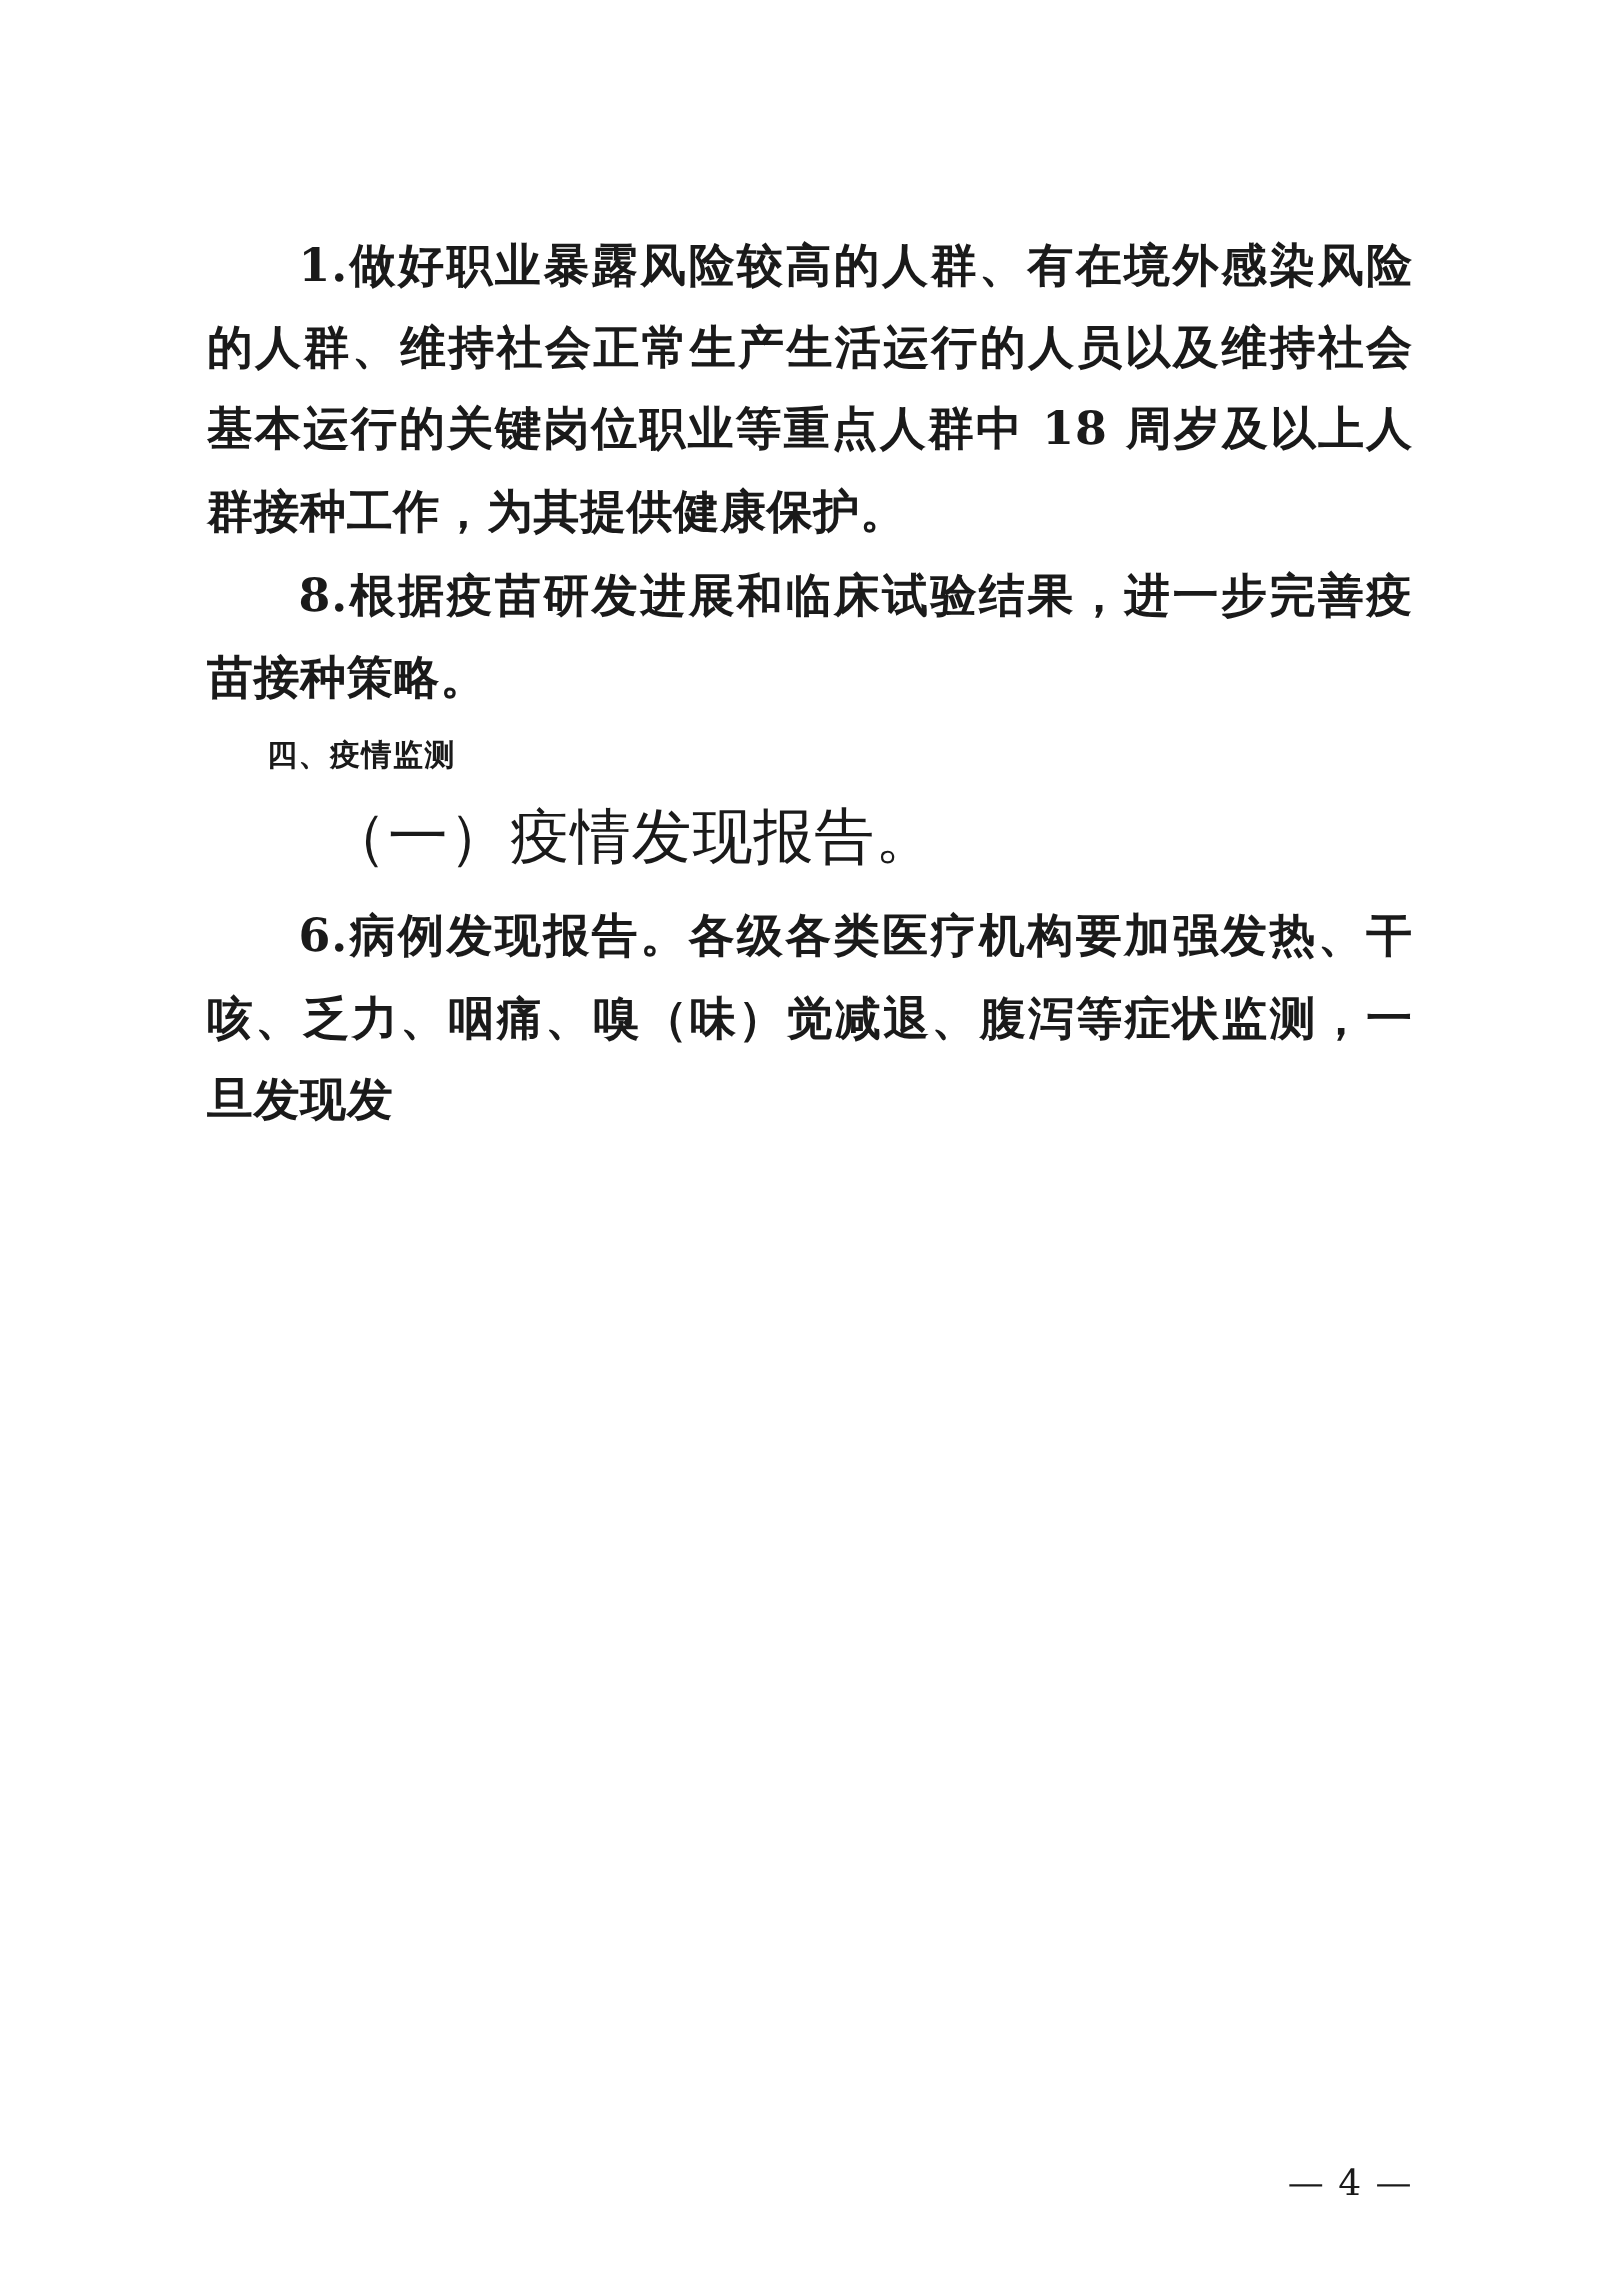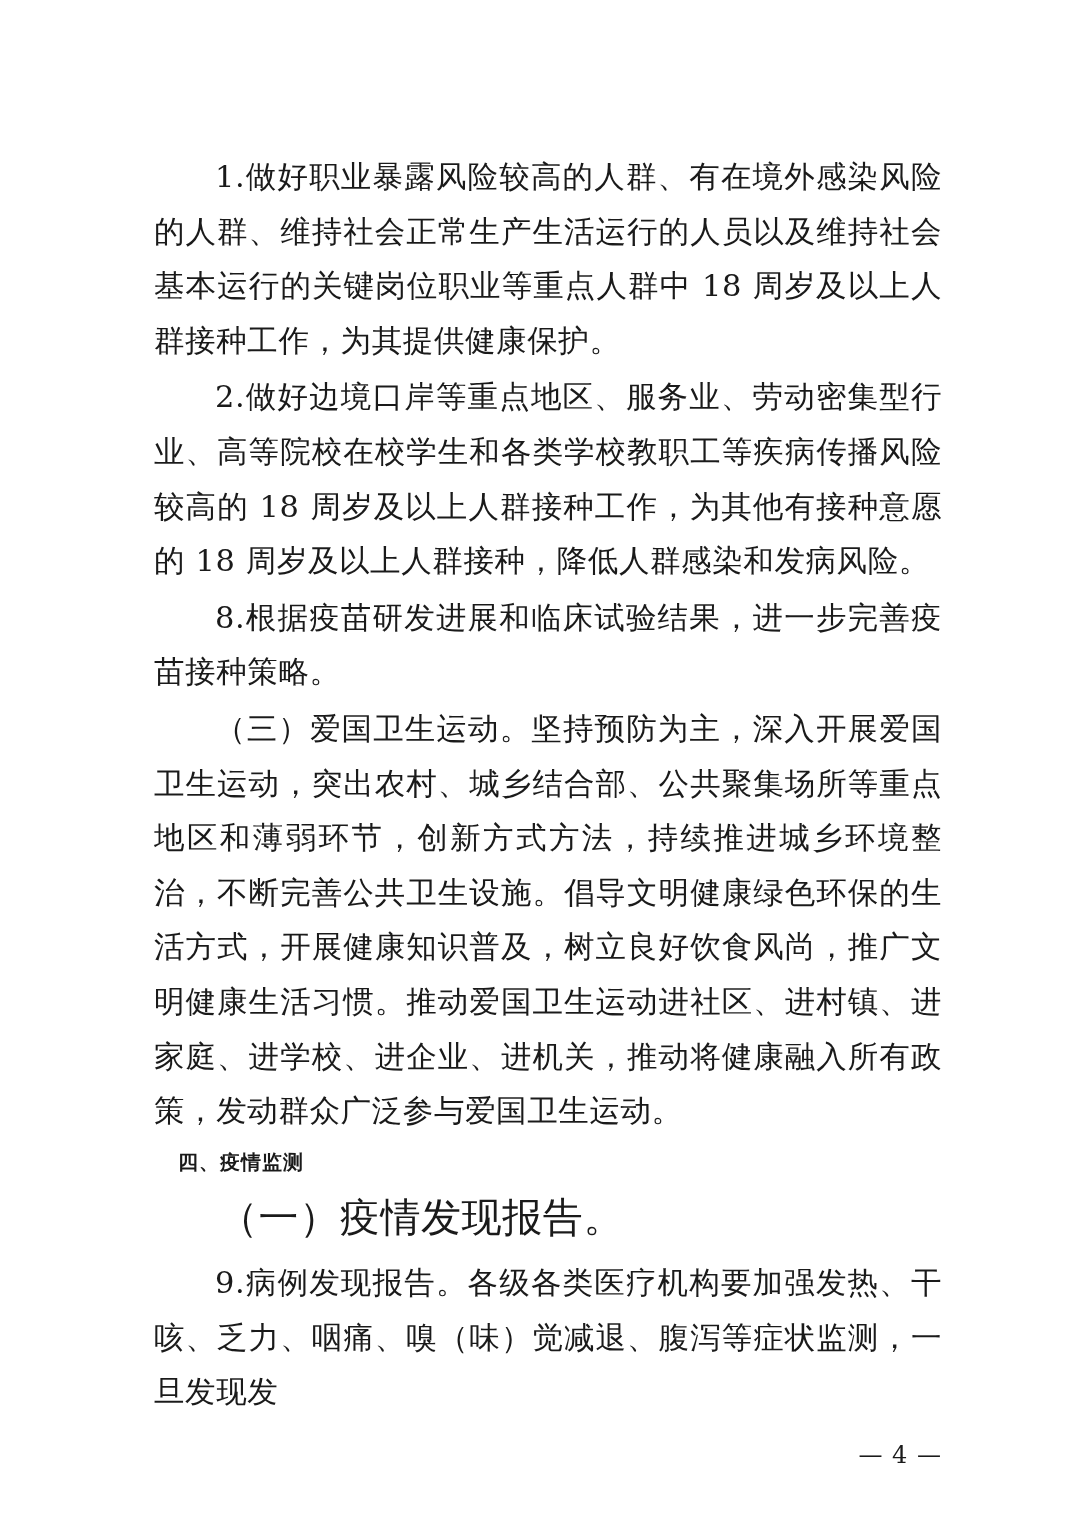--- a/index.html
+++ b/index.html
@@ -23,23 +23,23 @@
     height: 1527px;
     box-sizing: border-box;
     padding: 150px 138px 70px 138px;
   }
   .body-text {
     font-size: 30.5px;
     line-height: 1.79;
     text-align: justify;
     text-justify: inter-ideograph;
     letter-spacing: 0.6px;
-    margin: 0 0 2px 16px;
+    margin: 0 0 2px 0;
     text-indent: 2em;
-    font-weight: 400;
+    font-weight: 700;
   }
   .heading {
     font-size: 20px;
     line-height: 1.79;
     margin: 6px 0 2px 0;
     text-indent: 2em;
     font-weight: 700;
     letter-spacing: 1px;
     font-family: "DejaVu Sans", "Liberation Sans", sans-serif;
   }
@@ -59,27 +59,25 @@
     color: #1a1a1a;
   }
 </style>
 </head>
 <body>
 
 <div class="page">
 
   <p class="body-text">1.做好职业暴露风险较高的人群、有在境外感染风险的人群、维持社会正常生产生活运行的人员以及维持社会基本运行的关键岗位职业等重点人群中 18 周岁及以上人群接种工作，为其提供健康保护。</p>
 
-  <p class="body-text">2.做好边境口岸等重点地区、服务业、劳动密集型行业、高等院校在校学生和各类学校教职工等疾病传播风险较高的 18 周岁及以上人群接种工作，为其他有接种意愿的 18 周岁及以上人群接种，降低人群感染和发病风险。</p>
 
   <p class="body-text">8.根据疫苗研发进展和临床试验结果，进一步完善疫苗接种策略。</p>
 
-  <p class="body-text">（三）爱国卫生运动。坚持预防为主，深入开展爱国卫生运动，突出农村、城乡结合部、公共聚集场所等重点地区和薄弱环节，创新方式方法，持续推进城乡环境整治，不断完善公共卫生设施。倡导文明健康绿色环保的生活方式，开展健康知识普及，树立良好饮食风尚，推广文明健康生活习惯。推动爱国卫生运动进社区、进村镇、进家庭、进学校、进企业、进机关，推动将健康融入所有政策，发动群众广泛参与爱国卫生运动。</p>
 
   <p class="heading">四、疫情监测</p>
 
   <p class="subheading">（一）疫情发现报告。</p>
 
-  <p class="body-text">9.病例发现报告。各级各类医疗机构要加强发热、干咳、乏力、咽痛、嗅（味）觉减退、腹泻等症状监测，一旦发现发</p>
+  <p class="body-text">6.病例发现报告。各级各类医疗机构要加强发热、干咳、乏力、咽痛、嗅（味）觉减退、腹泻等症状监测，一旦发现发</p>
 
   <div class="page-number">— 4 —</div>
 
 </div>
 
 </body></html>

